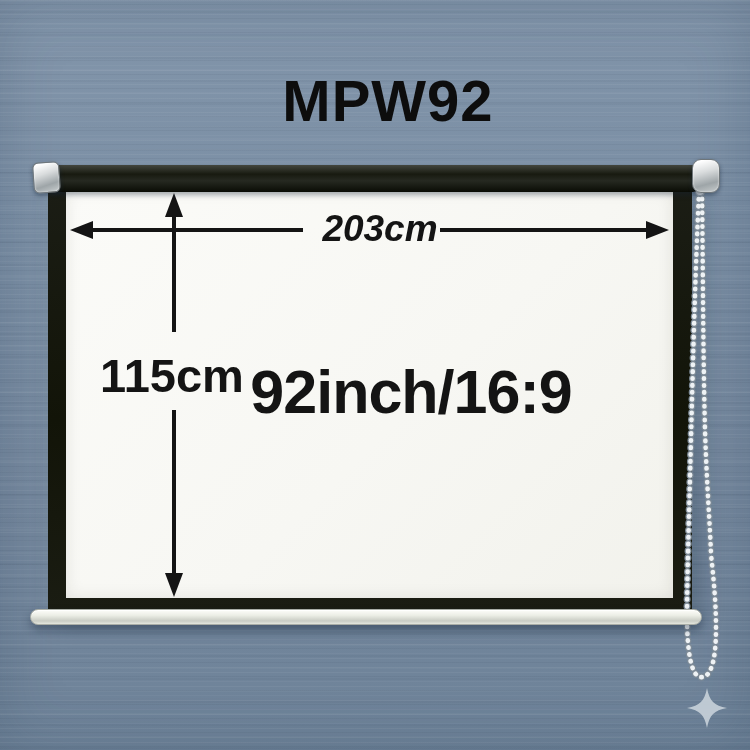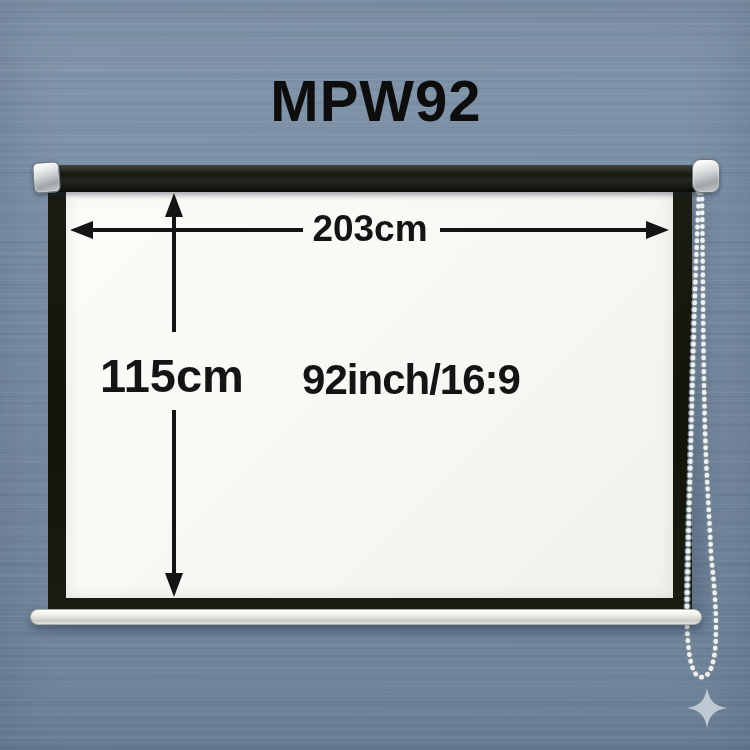--- a/index.html
+++ b/index.html
@@ -15,21 +15,21 @@
     background:
       repeating-linear-gradient(180deg,
         rgba(255,255,255,.05) 0 1px, rgba(255,255,255,0) 1px 4px,
         rgba(20,35,55,.055) 4px 5px, rgba(255,255,255,0) 5px 9px,
         rgba(255,255,255,.035) 9px 10px, rgba(255,255,255,0) 10px 14px),
       repeating-linear-gradient(180deg,
         rgba(255,255,255,.03) 0 2px, rgba(0,0,0,0) 2px 11px,
         rgba(15,30,50,.04) 11px 13px, rgba(0,0,0,0) 13px 23px);
   }
   .title{
-    position:absolute;left:376px;top:100px;transform:translate(-50%,-50%);
+    position:absolute;left:388px;top:100px;transform:translate(-50%,-50%);
     font-size:58px;font-weight:bold;letter-spacing:1px;color:#0d0d0d;z-index:2;
     white-space:nowrap;
   }
   .frame{
     position:absolute;left:48px;top:185px;width:644px;height:426px;
     background:linear-gradient(180deg,#1b1d15,#121408 55%,#1a1c12);
     z-index:1;box-shadow:-5px 4px 12px rgba(215,228,240,.10),8px 12px 22px rgba(22,38,58,.28);
   }
   .canvas{
     position:absolute;left:66px;top:190px;width:607px;height:408px;
@@ -52,23 +52,23 @@
   .bar{
     position:absolute;left:30px;top:609px;width:672px;height:16px;border-radius:8px;
     background:linear-gradient(180deg,#fdfdfa 0%,#eceee6 38%,#c9ccc4 78%,#e4e6de 100%);
     z-index:4;box-shadow:0 5px 8px rgba(22,38,58,.38), inset 0 1px 0 rgba(255,255,255,.85);
     border:1px solid #a9ada6;box-sizing:border-box;
   }
   .dim-label{
     position:absolute;transform:translate(-50%,-50%);color:#141414;
     font-weight:bold;z-index:2;white-space:nowrap;
   }
-  .label-width{left:370px;top:229px;font-size:37px;}
+  .label-width{left:380px;top:229px;font-size:37px;font-style:italic;}
   .label-height{left:172px;top:375px;font-size:47px;}
-  .label-size{left:411px;top:380px;font-size:42px;letter-spacing:-1px;}
+  .label-size{left:411px;top:392px;font-size:61px;letter-spacing:-1px;}
   svg.overlay{position:absolute;left:0;top:0;z-index:3;pointer-events:none;}
 </style>
 </head>
 <body>
 
 <div class="stage">
 
   <div class="title">MPW92</div>
 
   <div class="frame"></div>

